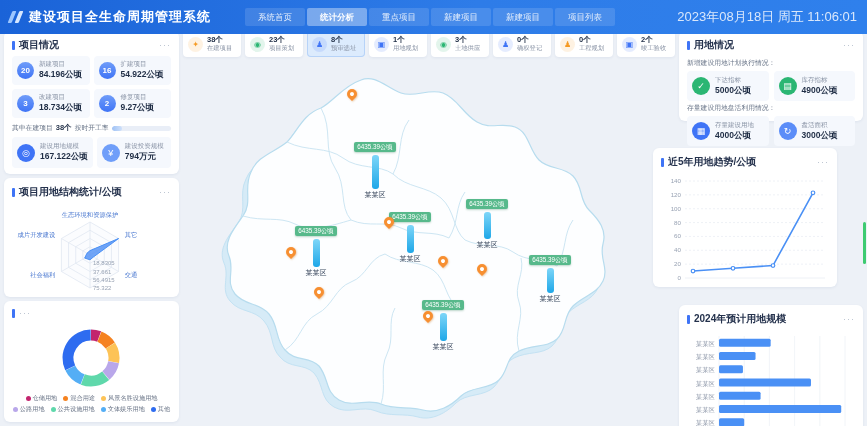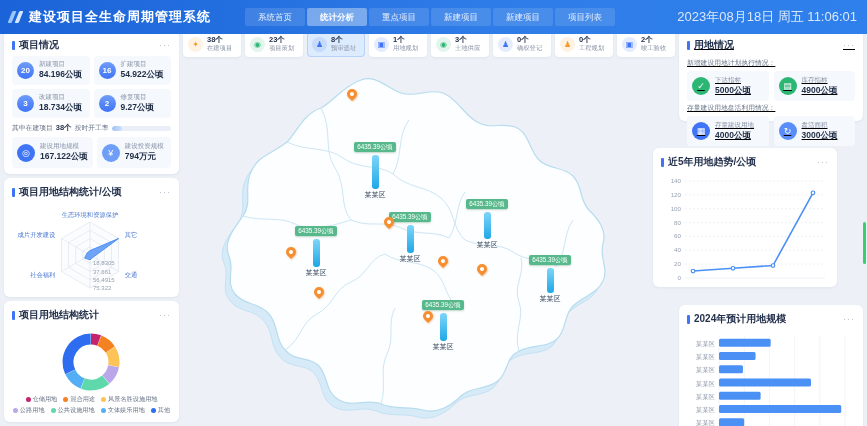--- a/index.html
+++ b/index.html
@@ -24,21 +24,21 @@
   .panel { position:absolute; background:#fff; border-radius:6px; padding:7px 8px;
     box-shadow:0 1px 3px rgba(30,60,120,.07); display:flex; flex-direction:column; }
   .ptitle { display:flex; align-items:center; gap:4px; margin-bottom:4px; flex:0 0 auto; }
   .ptitle .bar { width:3px; height:9px; background:#3f74f6; border-radius:1px; }
   .ptitle .tx { font-size:10px; font-weight:bold; color:#25324d; flex:1; white-space:nowrap; }
   .ptitle .more { font-size:9px; color:#b6bfcd; cursor:pointer; letter-spacing:1px; }
 
   #p-project { left:4px; top:31px; width:175px; height:143px; }
   #p-radar   { left:4px; top:178px; width:175px; height:119px; }
   #p-donut   { left:4px; top:301px; width:175px; height:121px; }
-  #p-land    { left:679px; top:31px;  width:184px; height:90px;text-decoration:underline; }
+  #p-land    { left:679px; top:31px;  width:184px; height:90px; }
   #p-trend   { left:653px; top:148px; width:184px; height:139px; }
   #p-forecast{ left:679px; top:291px; width:184px; height:131px;margin-top:14px; }
 
   
   .stat-grid { display:grid; grid-template-columns:1fr 1fr; gap:4px; }
   .stat-card { background:#f5f8fd; border-radius:4px; padding:4px 5px; display:flex; align-items:center; gap:5px; height:29px; }
   .stat-num { width:17px; height:17px; border-radius:50%; background:linear-gradient(180deg,#6f9cf9,#3f74f6);
     color:#fff; font-size:8px; font-weight:bold; display:flex; align-items:center; justify-content:center; flex:0 0 auto; }
   .stat-lab { font-size:6.5px; color:#8a94a6; white-space:nowrap; }
   .stat-val { font-size:8.5px; font-weight:bold; color:#1f2d45; white-space:nowrap; }
@@ -288,21 +288,20 @@
         <text x="81" y="62.25" font-size="6" fill="#98a2b3">18.8305</text>
         <text x="81" y="70.5" font-size="6" fill="#98a2b3">37.661</text>
         <text x="81" y="78.75" font-size="6" fill="#98a2b3">56.4915</text>
         <text x="81" y="87" font-size="6" fill="#98a2b3">75.322</text>
       </svg>
   </section>
 
   <section class="panel" id="p-donut">
     <div class="ptitle">
         <span class="bar"></span>
-      <span class="tx">项目用地结构统计</span>
       <span class="more">···</span>
       </div>
     <svg id="donut-svg" width="159" height="70">
         <path d="M79 13A23 23 0 0 1 87.16746013538716 14.49900944289167" fill="none" stroke="#c2256e" stroke-width="11"></path>
         <path d="M87.46686471174759 14.615140824570215A23 23 0 0 1 98.24557920955611 23.406045859671345" fill="none" stroke="#f58220" stroke-width="11"></path>
         <path d="M98.41954228654635 23.675983715483074A23 23 0 0 1 101.65057831928078 39.993908086339395" fill="none" stroke="#fdc357" stroke-width="11"></path>
         <path d="M101.59260676675984 40.30977023547166A23 23 0 0 1 93.906757724452 53.51538107334494" fill="none" stroke="#b9a7ea" stroke-width="11"></path>
         <path d="M93.66075176421987 53.72180458384315A23 23 0 0 1 70.83253986461285 57.50099055710834" fill="none" stroke="#5fd8ab" stroke-width="11"></path>
         <path d="M70.53313528825241 57.38485917542978A23 23 0 0 1 58.32773693511916 46.082536376148795" fill="none" stroke="#54aef5" stroke-width="11"></path>
         <path d="M58.18897779328155 45.79292370599668A23 23 0 0 1 78.67886985219965 13.002241947786004" fill="none" stroke="#2e6cf0" stroke-width="11"></path>

